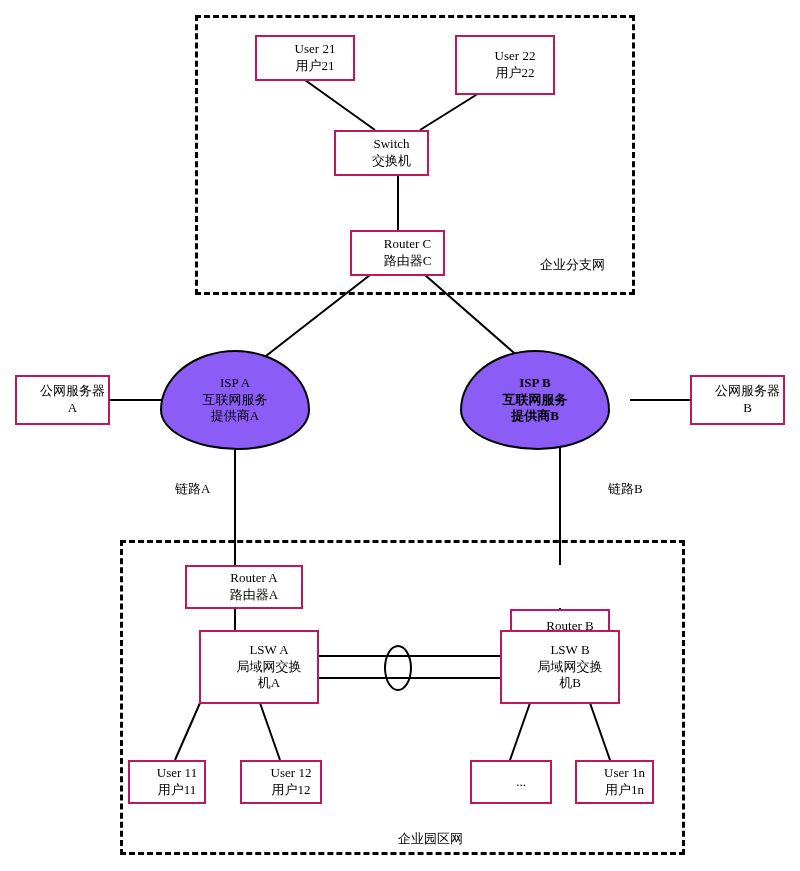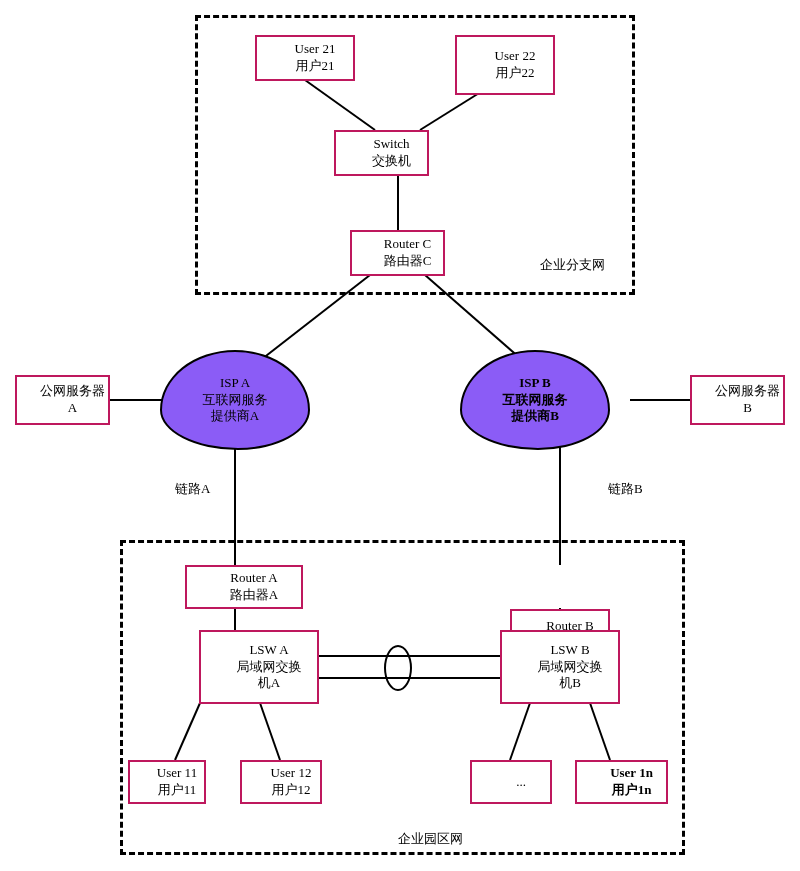--- a/index.html
+++ b/index.html
@@ -180,16 +180,16 @@
 
 <div class="box" style="left:240px; top:760px; width:82px; height:44px;">
   <span>User 12</span>
   <span>用户12</span>
 </div>
 
 <div class="box" style="left:470px; top:760px; width:82px; height:44px;">
   <span>...</span>
 </div>
 
-<div class="box" style="left:575px; top:760px; width:93px; height:44px;font-weight:bold;">
+<div class="box" style="left:575px; top:760px; width:79px; height:44px;">
   <span>User 1n</span>
   <span>用户1n</span>
 </div>
 
 </body></html>

